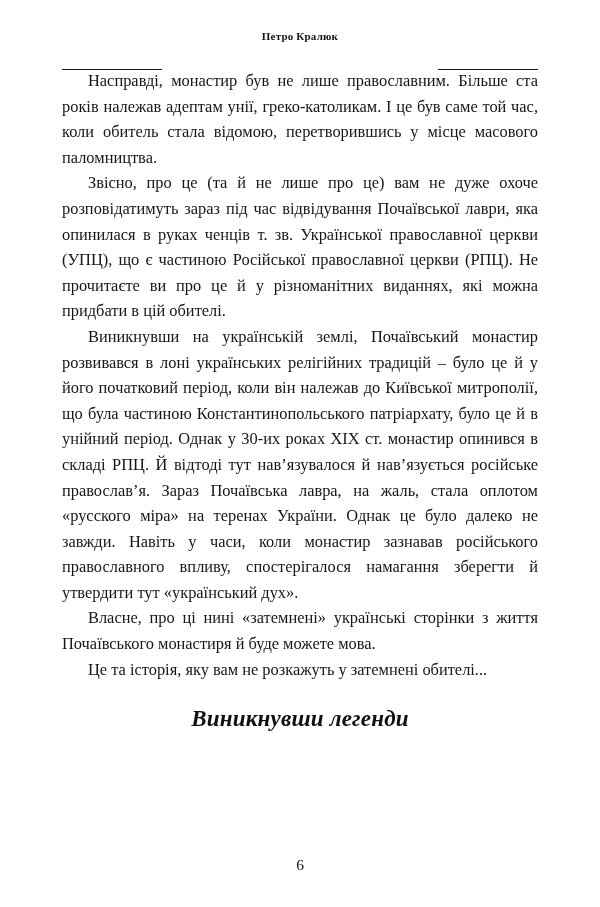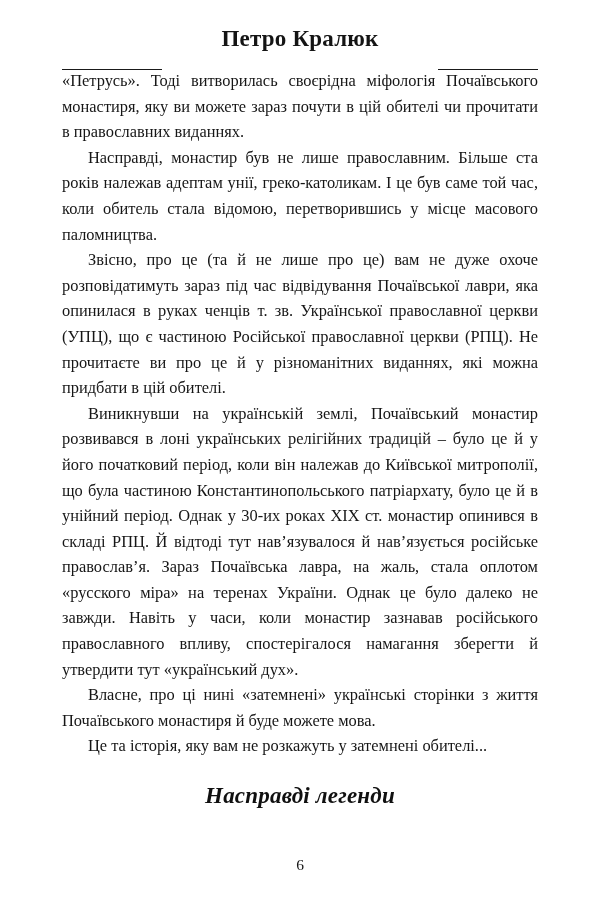--- a/index.html
+++ b/index.html
@@ -22,21 +22,21 @@
     padding: 0;
   }
   .header {
     position: absolute;
     top: 26px;
     left: 0;
     width: 600px;
     text-align: center;
   }
   .header-title {
-    font-size: 23px;
+    font-size: 11px;
     font-weight: bold;
     letter-spacing: 0.2px;
     color: #141414;
     display: inline-block;
   }
   .header-rule {
     position: absolute;
     top: 43px;
     height: 1px;
     background: #1a1a1a;
@@ -87,26 +87,25 @@
 
 <div class="page">
 
   <div class="header">
     <span class="header-rule left"></span>
     <span class="header-title">Петро Кралюк</span>
     <span class="header-rule right"></span>
   </div>
 
   <div class="content">
-    <p class="para">«Петрусь». Тоді витворилась своєрідна міфологія Почаївського монастиря, яку ви можете зараз почути в цій обителі чи прочитати в православних виданнях.</p>
     <p class="para indent">Насправді, монастир був не лише православним. Більше ста років належав адептам унії, греко-католикам. І це був саме той час, коли обитель стала відомою, перетворившись у місце масового паломництва.</p>
     <p class="para indent">Звісно, про це (та й не лише про це) вам не дуже охоче розповідатимуть зараз під час відвідування Почаївської лаври, яка опинилася в руках ченців т. зв. Української православної церкви (УПЦ), що є частиною Російської православної церкви (РПЦ). Не прочитаєте ви про це й у різноманітних виданнях, які можна придбати в цій обителі.</p>
     <p class="para indent">Виникнувши на українській землі, Почаївський монастир розвивався в лоні українських релігійних традицій – було це й у його початковий період, коли він належав до Київської митрополії, що була частиною Константинопольського патріархату, було це й в унійний період. Однак у 30-их роках XIX ст. монастир опинився в складі РПЦ. Й відтоді тут нав’язувалося й нав’язується російське православ’я. Зараз Почаївська лавра, на жаль, стала оплотом «русского міра» на теренах України. Однак це було далеко не завжди. Навіть у часи, коли монастир зазнавав російського православного впливу, спостерігалося намагання зберегти й утвердити тут «український дух».</p>
     <p class="para indent">Власне, про ці нині «затемнені» українські сторінки з життя Почаївського монастиря й буде можете мова.</p>
     <p class="para indent">Це та історія, яку вам не розкажуть у затемнені обителі...</p>
 
-    <h2 class="section-title">Насправді легенди</h2>
+    <h2 class="section-title">Виникнувши легенди</h2>
 
   </div>
 
   <div class="folio">6</div>
 
 </div>
 
 </body></html>

